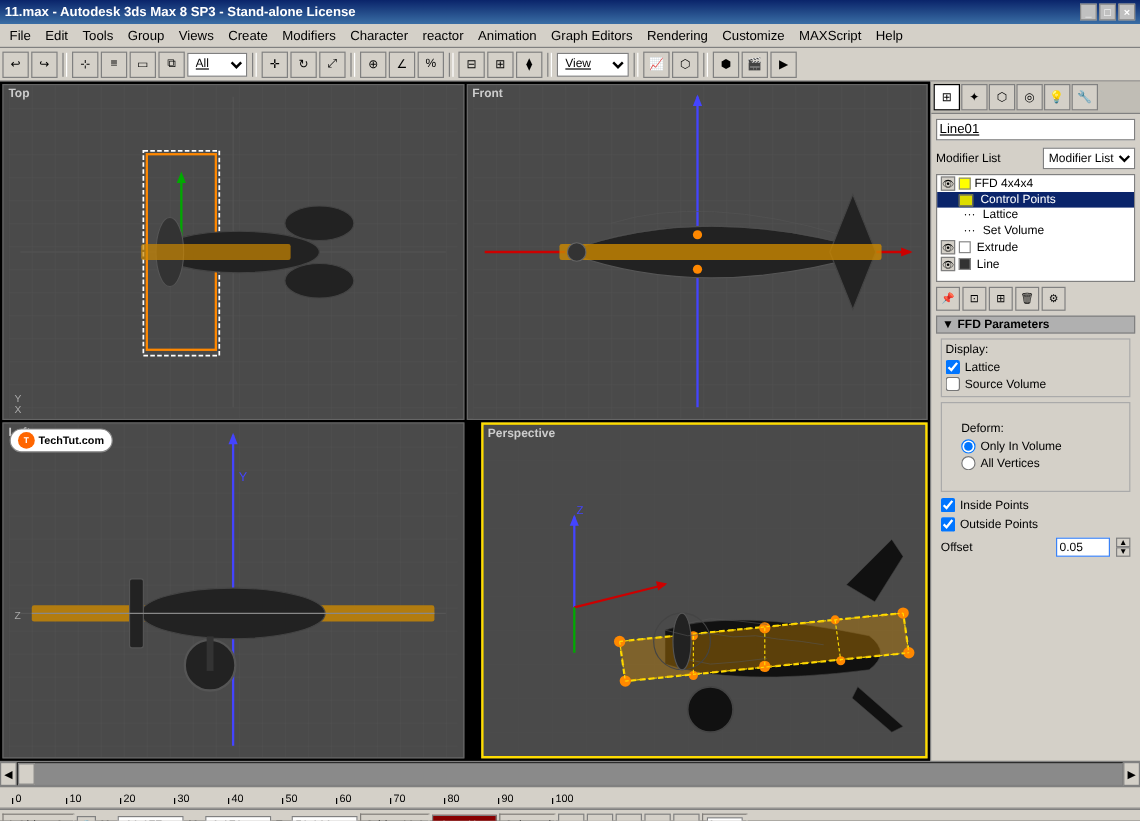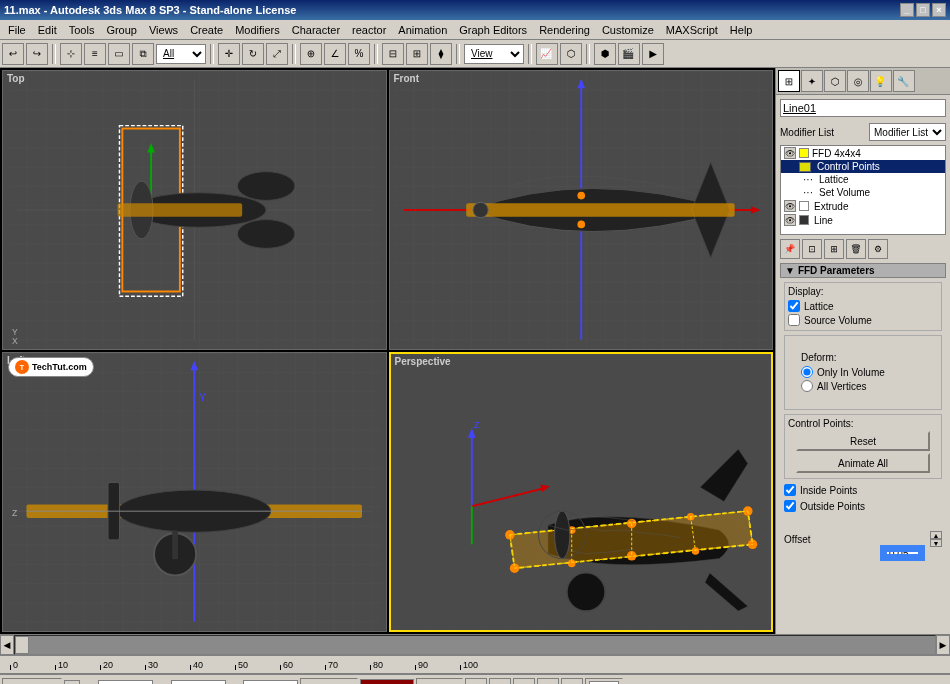--- a/index.html
+++ b/index.html
@@ -87,21 +87,21 @@
       gap: 2px;
       padding: 2px;
     }
 
     .viewport {
       background: #555;
       border: 1px solid #666;
       position: relative;
       overflow: hidden;
     }
-    .viewport.active { border: 2px solid #ffdd00; }
+    .viewport.active { border: 2px solid #ffdd00; margin-left: 12px; }
 
     .viewport-label {
       position: absolute;
       top: 2px;
       left: 4px;
       color: #ccc;
       font-size: 10px;
       z-index: 10;
       font-weight: bold;
     }
@@ -246,24 +246,23 @@
     .spinbox-row {
       display: flex;
       align-items: center;
       padding: 2px 8px;
       font-size: 10px;
       gap: 4px;
     }
     .spinbox-row input {
       width: 50px;
       height: 16px;
-      border: 7px solid #3b82f6;
+      border: 1px solid #3b82f6;
       font-size: 10px;
       padding: 0 2px;
-      margin-top: 28px;
     }
 
     
     #timeline-area {
       height: 22px;
       background: #d4d0c8;
       border-top: 1px solid #808080;
       border-bottom: 1px solid #808080;
       display: flex;
       align-items: center;
@@ -699,25 +698,20 @@
         <div class="radio-row">
           <input type="radio" name="deform" checked="" style="">
           <span>Only In Volume</span>
         </div>
         <div class="radio-row">
           <input type="radio" name="deform" style="">
           <span>All Vertices</span>
         </div>
       </div>
 
-      <div style="border:1px solid #aaa; padding:3px; margin-bottom:4px;">
-        <div style="font-size:10px; margin-bottom:2px;">Control Points:</div>
-        <button class="panel-button">Reset</button>
-        <button class="panel-button">Animate All</button>
-      </div>
 
 
       <div class="checkbox-row" style="margin:2px 0;">
         <input type="checkbox" checked="" style="">
         <span>Inside Points</span>
       </div>
       <div class="checkbox-row" style="margin:2px 0;">
         <input type="checkbox" checked="" style="">
         <span>Outside Points</span>
       </div>

